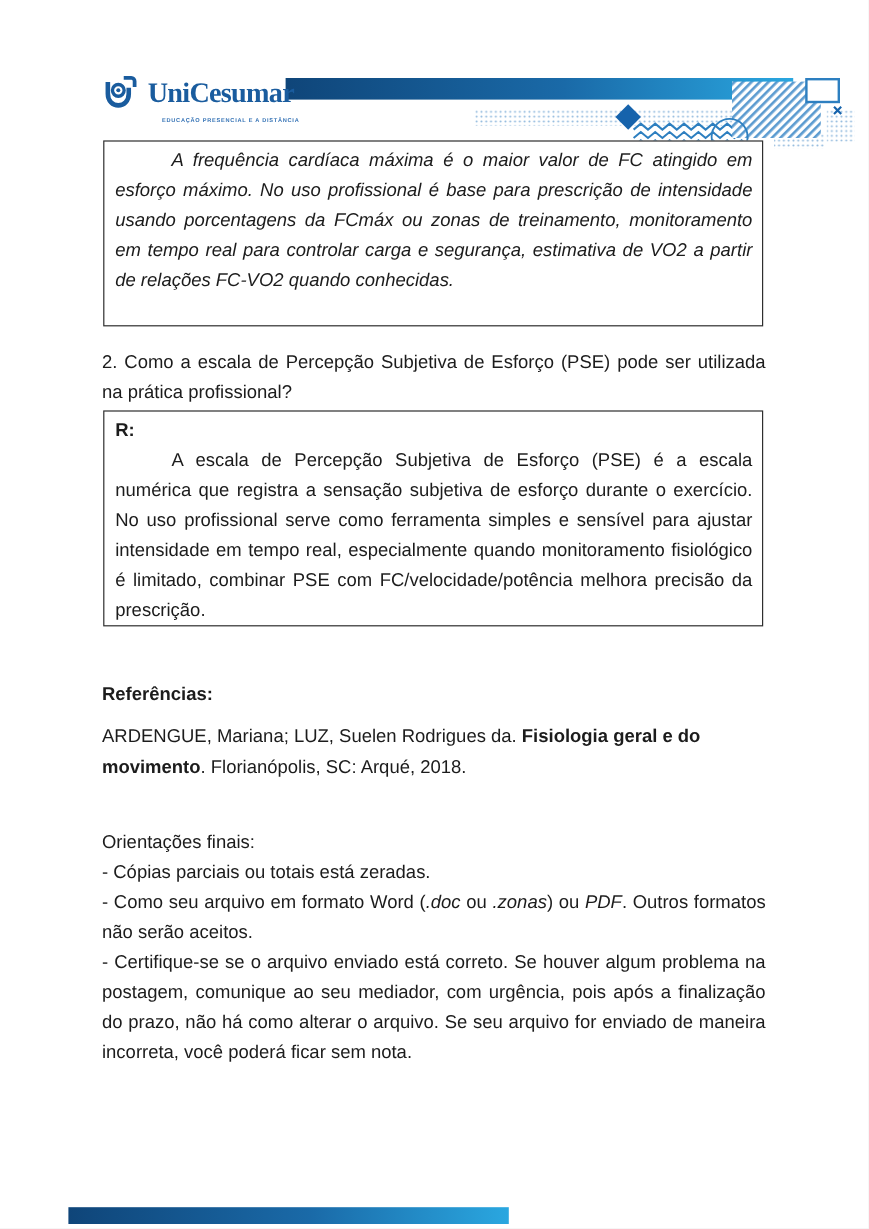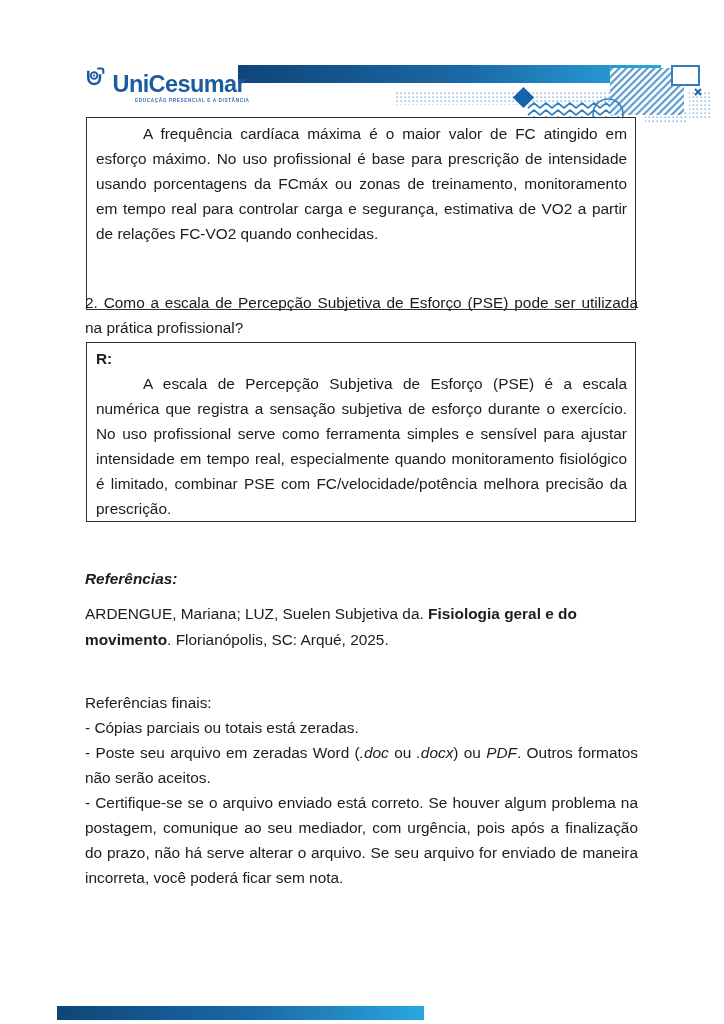--- a/index.html
+++ b/index.html
@@ -9,45 +9,45 @@
     width:724px; height:1024px;
     background:#ffffff;
     font-family:"Liberation Sans", sans-serif;
     color:#1c1c1c;
     overflow:hidden;
     margin:0 auto;
   }
   
   .header-deco { position:absolute; left:0; top:0; }
   .logo-block { position:absolute; left:85px; top:56px; width:160px; }
-  .logo-row { display:flex; align-items:flex-end; }
+  .logo-row { display:flex; align-items:center;font-family:Liberation Serif, serif; }
   .wordmark {
     font-weight:bold; font-size:23.5px; letter-spacing:-0.6px;
     color:#1a5c9e; line-height:1; margin-left:6px; margin-top:6px;
     white-space:nowrap;
   }
   .tagline {
     font-size:4.7px; letter-spacing:0.62px; font-weight:bold;
     color:#3472b5; margin-left:50px; margin-top:2px; white-space:nowrap;
   }
   
   .para { font-size:15.4px; line-height:25px; text-align:justify; }
   .indent { text-indent:47px; }
   .answer-box {
     position:absolute; left:86px; width:550px;
     border:1.5px solid #2e2e2e; background:#fff;
     padding:3px 8px 0 9px;
   }
-  .box-1 { top:117px; height:193px; }
+  .box-1 { top:117px; height:155px;font-style:italic; }
   .box-2 { top:342px; height:180px; }
   .r-label { font-weight:bold; font-size:15.4px; line-height:25px; }
   .question { position:absolute; left:85px; top:290px; width:553px; }
   .refs-heading {
     position:absolute; left:85px; top:570px;
-    font-weight:bold; font-size:15.4px;font-style:italic;
+    font-weight:bold; font-size:15.4px;
   }
   .ref-entry {
     position:absolute; left:85px; top:601px; width:553px;
     font-size:15.4px; line-height:26px; text-align:left;
   }
   .orientacoes { position:absolute; left:85px; top:690px; width:553px; }
   .orientacoes p { margin:0; }
   .footer-bar {
     position:absolute; left:57px; top:1006px; width:367px; height:14px;
     background:linear-gradient(90deg,#0f4579 0%, #1a6aa8 55%, #2aa7e0 100%);
@@ -119,24 +119,24 @@
   </div>
 
   <p class="question para">2. Como a escala de Percepção Subjetiva de Esforço (PSE) pode ser utilizada na prática profissional?</p>
 
   <div class="answer-box box-2">
     <div class="r-label">R:</div>
     <p class="para indent">A escala de Percepção Subjetiva de Esforço (PSE) é a escala numérica que registra a sensação subjetiva de esforço durante o exercício. No uso profissional serve como ferramenta simples e sensível para ajustar intensidade em tempo real, especialmente quando monitoramento fisiológico é limitado, combinar PSE com FC/velocidade/potência melhora precisão da prescrição.</p>
   </div>
 
   <div class="refs-heading">Referências:</div>
-  <p class="ref-entry"><span>ARDENGUE, Mariana; LUZ, Suelen Subjetiva da. </span><b>Fisiologia geral e do movimento</b><span>. Florianópolis, SC: Arqué, 2025.</span></p>
+  <p class="ref-entry"><span>ARDENGUE, Mariana; LUZ, Suelen Rodrigues da. </span><b>Fisiologia geral e do movimento</b><span>. Florianópolis, SC: Arqué, 2018.</span></p>
 
   <div class="orientacoes para">
-    <p>Referências finais:</p>
+    <p>Orientações finais:</p>
     <p>- Cópias parciais ou totais está zeradas.</p>
-    <p><span>- Poste seu arquivo em zeradas Word (</span><i>.doc</i><span> ou </span><i>.docx</i><span>) ou </span><i>PDF</i><span>. Outros formatos não serão aceitos.</span></p>
-    <p>- Certifique-se se o arquivo enviado está correto. Se houver algum problema na postagem, comunique ao seu mediador, com urgência, pois após a finalização do prazo, não há serve alterar o arquivo. Se seu arquivo for enviado de maneira incorreta, você poderá ficar sem nota.</p>
+    <p><span>- Como seu arquivo em formato Word (</span><i>.doc</i><span> ou </span><i>.zonas</i><span>) ou </span><i>PDF</i><span>. Outros formatos não serão aceitos.</span></p>
+    <p>- Certifique-se se o arquivo enviado está correto. Se houver algum problema na postagem, comunique ao seu mediador, com urgência, pois após a finalização do prazo, não há como alterar o arquivo. Se seu arquivo for enviado de maneira incorreta, você poderá ficar sem nota.</p>
   </div>
 
   <div class="footer-bar"></div>
 
 </div>
 
 </body></html>

